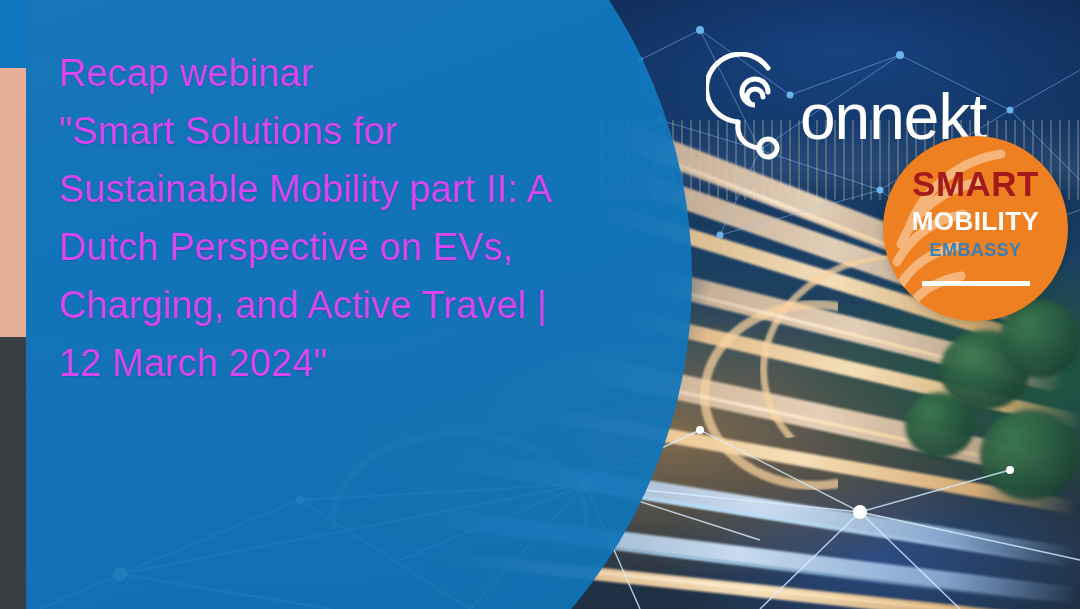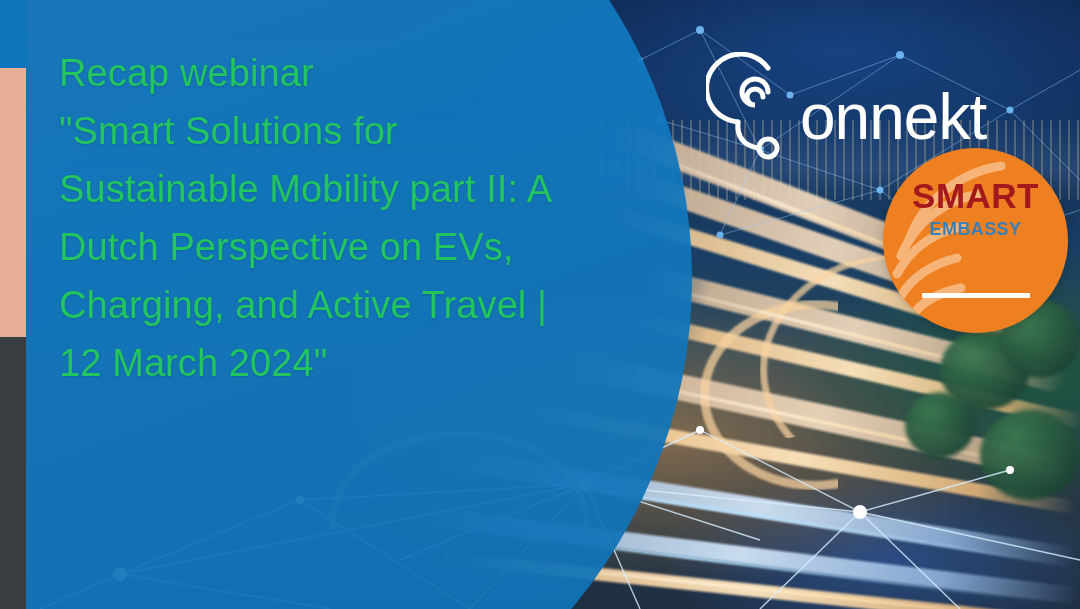--- a/index.html
+++ b/index.html
@@ -109,21 +109,21 @@
   .edge-seg { position:absolute; left:0; width:26px; }
   .edge-blue  { top:0px;   height:68px;  background:#0D76BD; }
   .edge-peach { top:68px;  height:269px; background:#E7AE98; }
   .edge-dark  { top:337px; height:272px; background:#383E41; }
 
   
   .headline {
     position:absolute;
     left:59px; top:44px;
     width:640px;
-    color:#22c55e;
+    color:#d946ef;
     font-family:"Liberation Sans", sans-serif;
     font-size:38px;
     font-weight:400;
     line-height:58px;
     letter-spacing:0.1px;
     white-space:pre-line;
     text-shadow:0 1px 2px rgba(0,20,50,0.18);
   }
 
   
@@ -141,21 +141,21 @@
     font-weight:400;
     letter-spacing:-1px;
     line-height:1;
     margin-left:-6px;
     margin-top:18px;
   }
 
   
   .sme-badge {
     position:absolute;
-    left:883px; top:148px;
+    left:883px; top:136px;
     width:185px; height:185px;
     border-radius:50%;
     background:#EF8022;
     overflow:hidden;
     box-shadow:0 2px 10px rgba(0,0,0,0.18);
   }
   .sme-swoosh { position:absolute; inset:0; }
   .sme-text {
     position:absolute; left:0; right:0; top:30px;
     text-align:center;
@@ -318,18 +318,19 @@
       <g fill="none" stroke="#F6B478" stroke-width="9" stroke-linecap="round">
         <path d="M118 18 C78 24 40 52 26 92"></path>
         <path d="M96 46 C62 52 32 74 18 108"></path>
         <path d="M80 78 C52 84 28 100 14 126"></path>
         <path d="M74 110 C50 116 30 128 18 148"></path>
         <path d="M78 140 C58 144 42 152 32 164"></path>
       </g>
     </svg>
     <div class="sme-text">
       <span class="sme-smart">SMART</span>
+      <span class="sme-mobility">MOBILITY</span>
       <span class="sme-embassy">EMBASSY</span>
     </div>
     <div class="sme-rule"></div>
   </div>
 
 </div>
 
 </body></html>

